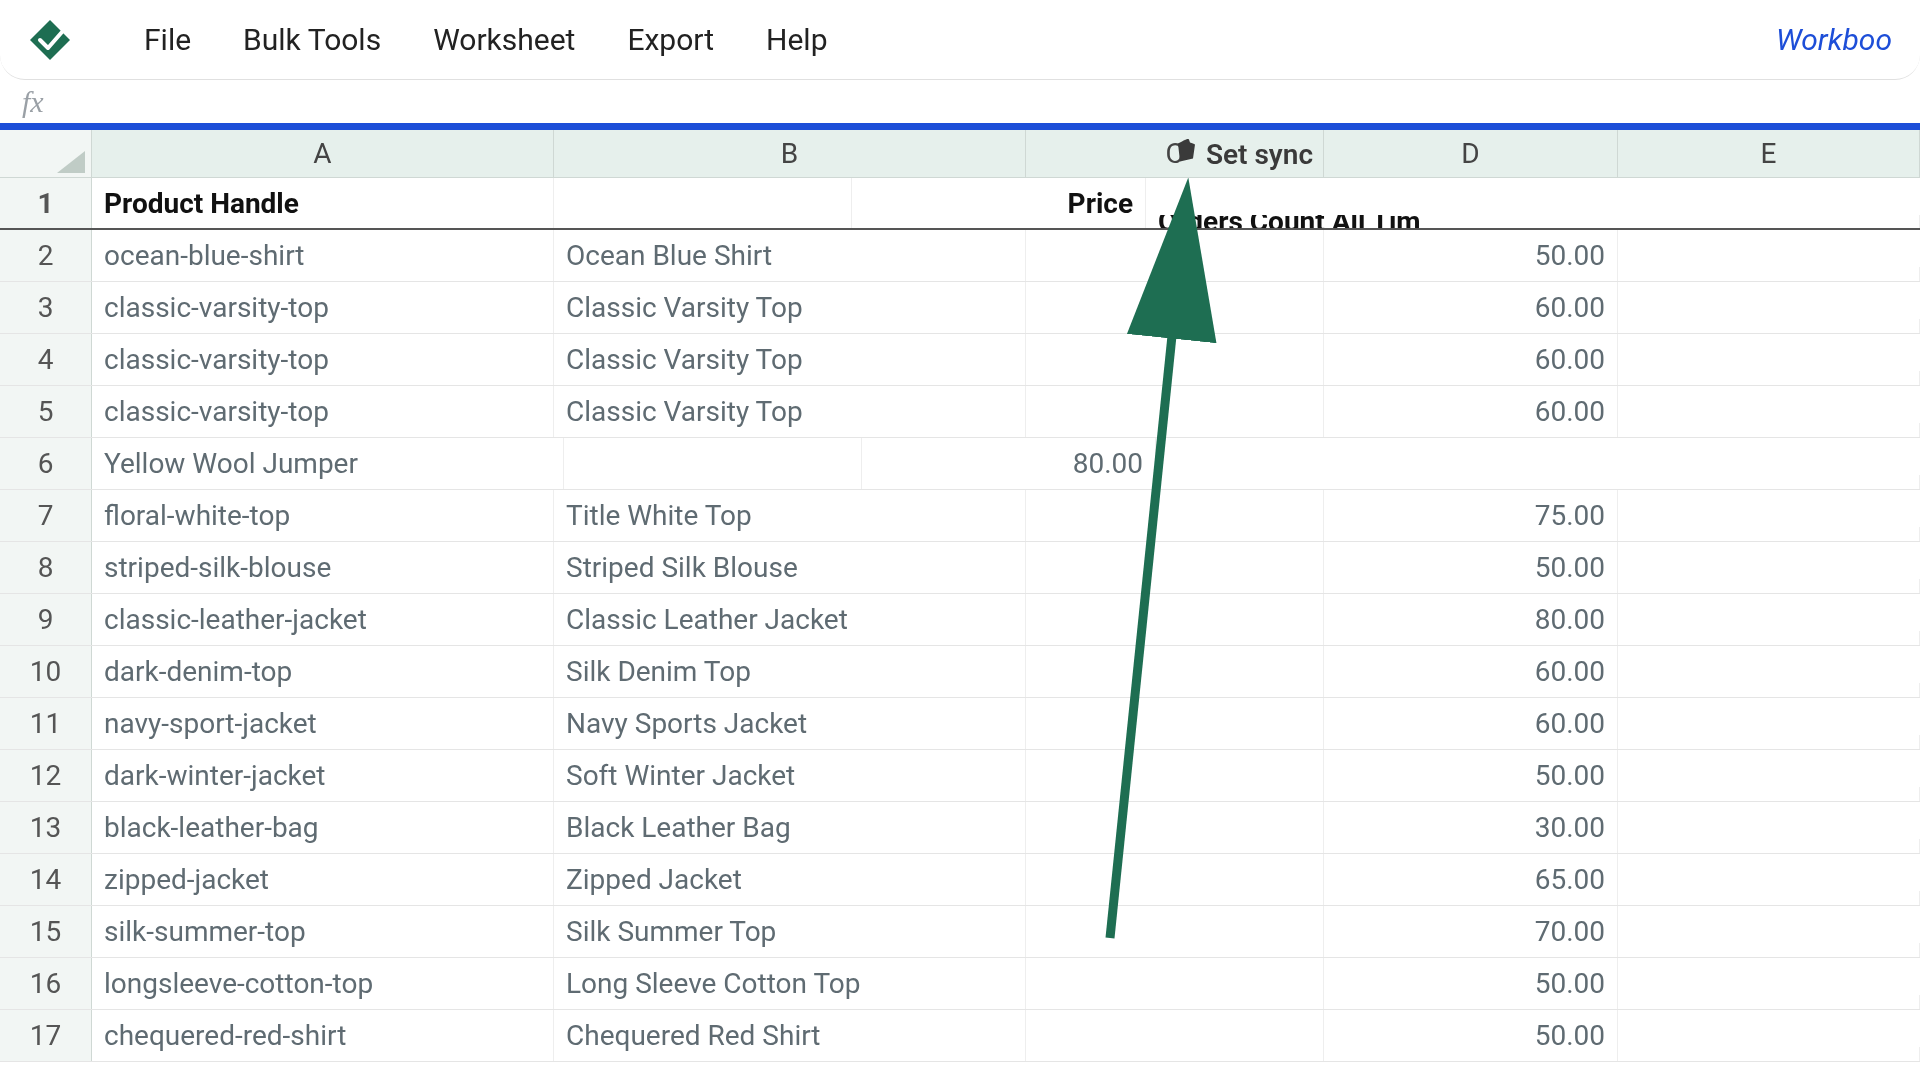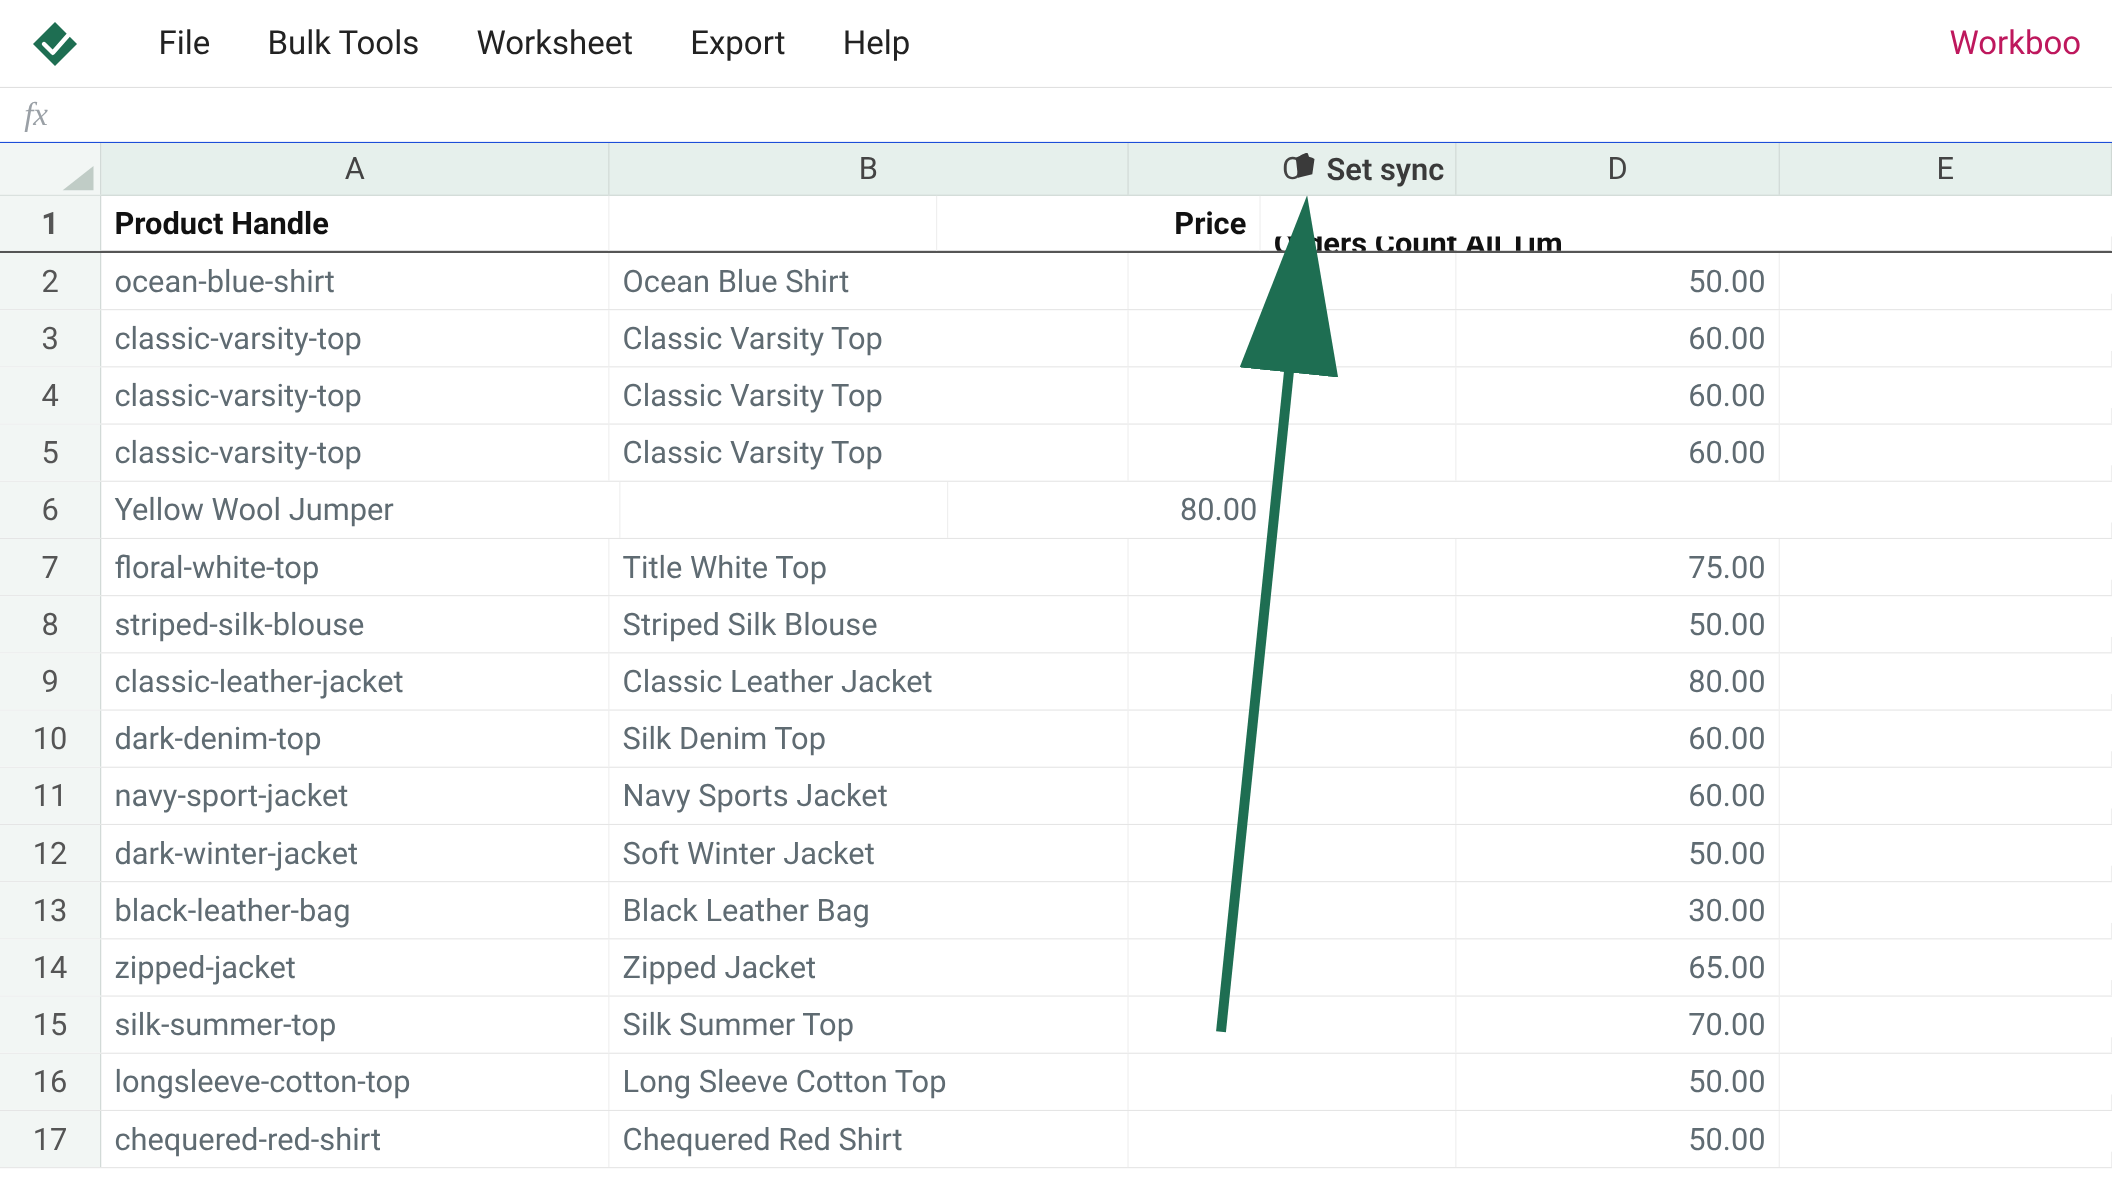--- a/index.html
+++ b/index.html
@@ -15,36 +15,37 @@
   
   .menubar {
     display: flex;
     align-items: center;
     height: 80px;
     padding: 0 28px;
     border-bottom: 1px solid #e0e0e0;
     font-size: 30px;
     color: #222;
     gap: 52px;
+    border-radius: 25px;
   }
   .menubar .logo {
     width: 44px; height: 44px;
     display: flex; align-items: center; justify-content: center;
     margin-right: 20px;
   }
   .menubar .logo svg { width: 44px; height: 44px; }
   .menubar .menu-items { display: flex; gap: 52px; }
   .menubar .menu-item { cursor: pointer; }
   .menubar .spacer { flex: 1; }
-  .menubar .wb-label { font-size: 30px; color: #be185d; white-space: nowrap; }
+  .menubar .wb-label { font-size: 30px; color: #1d4ed8; white-space: nowrap; font-style: italic; }
 
   
   .formula-bar {
     height: 50px;
-    border-bottom: 1px solid #1d4ed8;
+    border-bottom: 7px solid #1d4ed8;
     display: flex;
     align-items: center;
     padding: 0 22px;
     color: #9aa0a6;
     font-style: italic;
     font-family: "Times New Roman", serif;
     font-size: 30px;
   }
 
   

